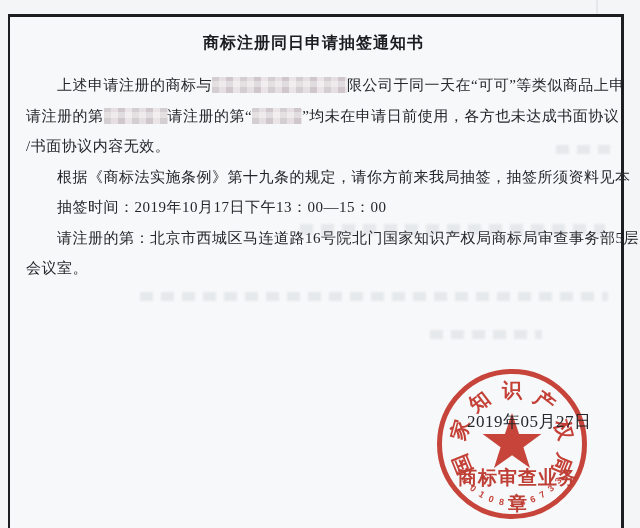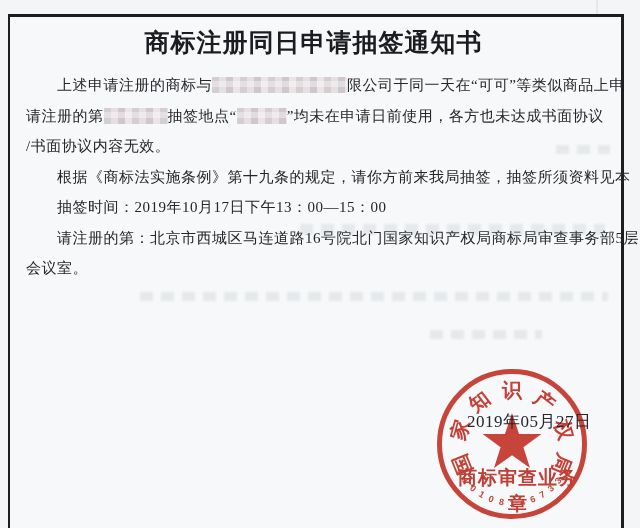--- a/index.html
+++ b/index.html
@@ -20,21 +20,21 @@
     border-top:3px solid #1c1d20;
     border-left:2px solid #1c1d20;
     border-right:3px solid #1c1d20;
     background:#f6f8f9;
     box-sizing:border-box;
     padding:13px 20px 0 16px;
   }
   .title{
     margin:0;
     text-align:center;
-    font-size:25px;
+    font-size:16px;
     font-weight:600;
     letter-spacing:1px;
     color:#1b1c1f;
     line-height:26px;
   }
   .body{margin-top:14px;font-size:15px;}
   .line{
     height:30.5px;line-height:30.5px;
     white-space:nowrap;
     letter-spacing:.5px;
@@ -106,21 +106,21 @@
 <body>
 
 <div class="page">
 
   <div class="scan-fold"></div>
 
   <div class="frame">
     <h1 class="title">商标注册同日申请抽签通知书</h1>
     <div class="body">
         <div class="line indent"><span>上述申请注册的商标与</span><span class="mask" style="width: 135px;"></span><span>限公司于同一天在“可可”等类似商品上申</span></div>
-        <div class="line"><span>请注册的第</span><span class="mask" style="width: 64px;"></span><span>抽签地点“</span><span class="mask" style="width: 50px;"></span><span>”均未在申请日前使用，各方也未达成书面协议</span></div>
+        <div class="line"><span>请注册的第</span><span class="mask" style="width: 64px;"></span><span>请注册的第“</span><span class="mask" style="width: 50px;"></span><span>”均未在申请日前使用，各方也未达成书面协议</span></div>
         <div class="line"><span>/书面协议内容无效。</span></div>
         <div class="line indent"><span>根据《商标法实施条例》第十九条的规定，请你方前来我局抽签，抽签所须资料见本</span></div>
         <div class="line indent"><span>抽签时间：2019年10月17日下午13：00—15：00</span></div>
         <div class="line indent"><span>请注册的第：北京市西城区马连道路16号院北门国家知识产权局商标局审查事务部5层</span></div>
         <div class="line"><span>会议室。</span></div>
       </div>
   </div>
 
   <div class="bleed b1"></div>
   <div class="bleed b2"></div>

